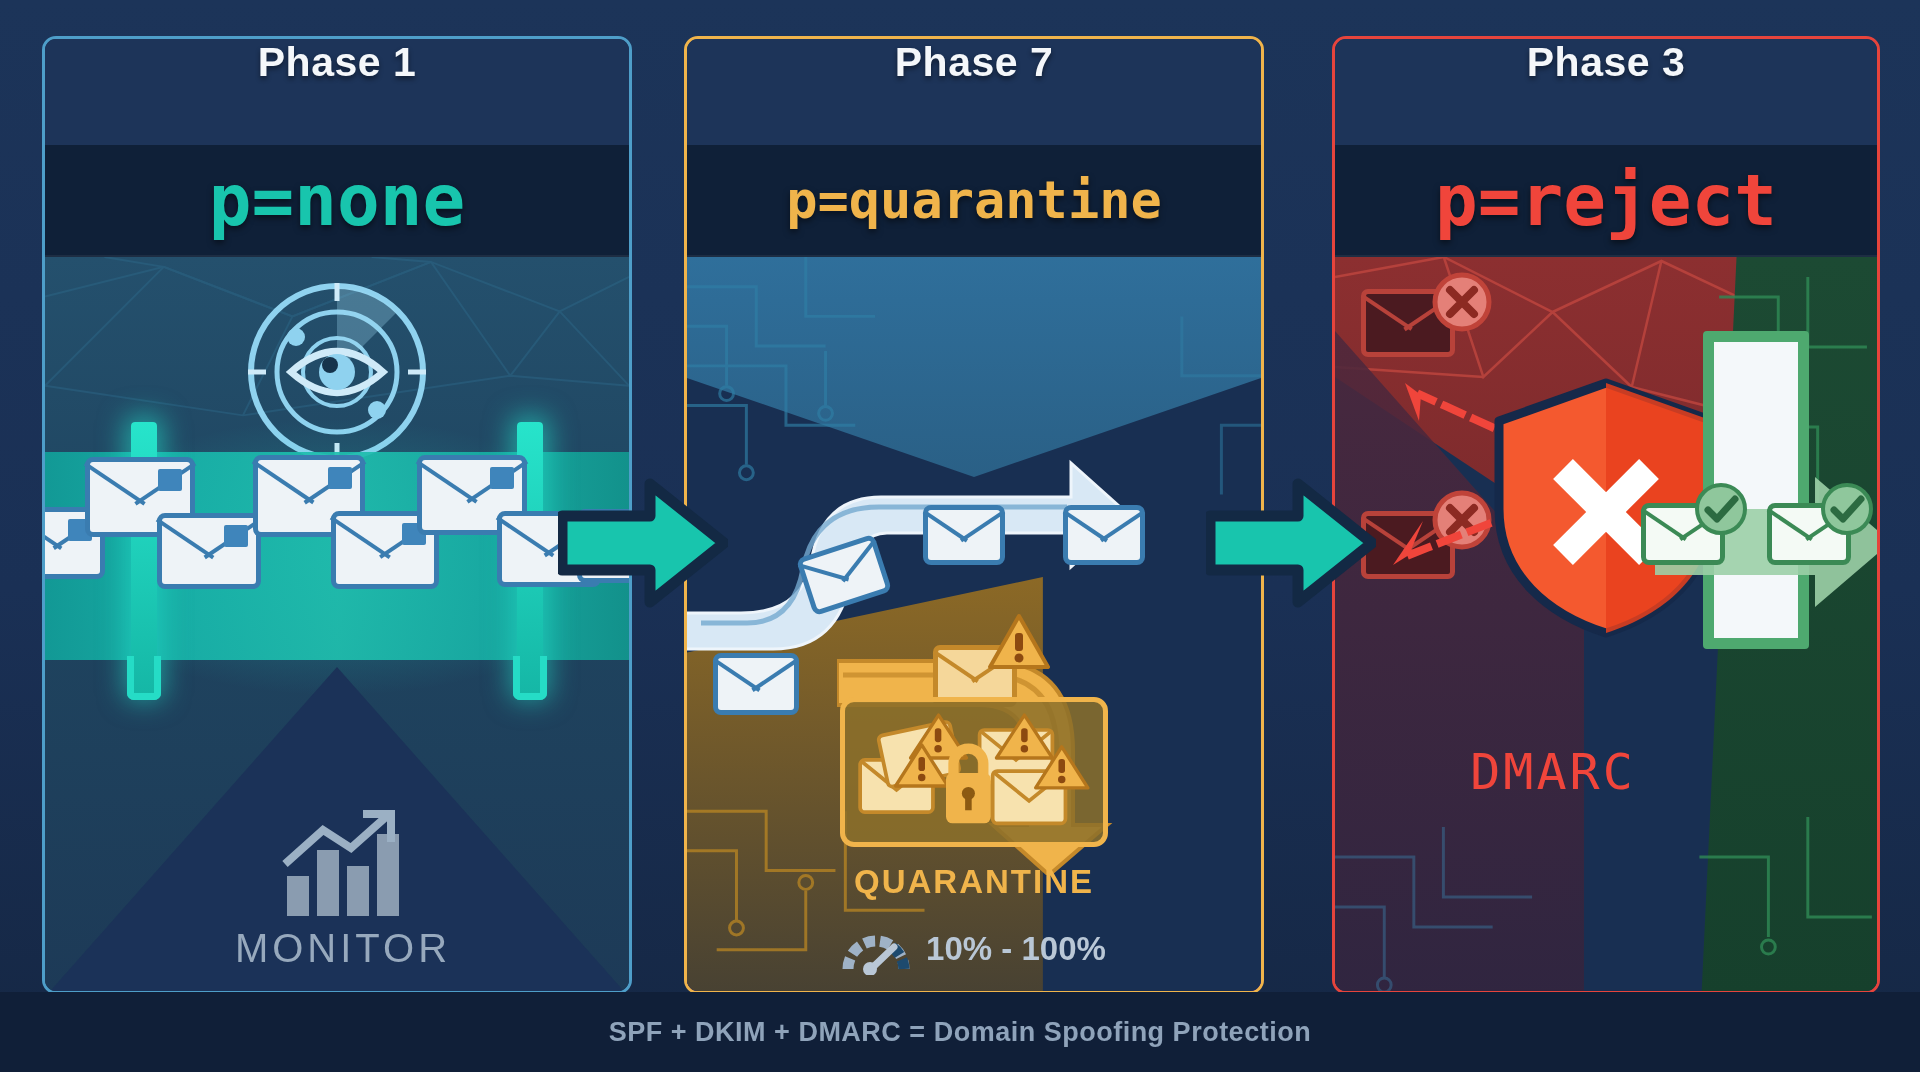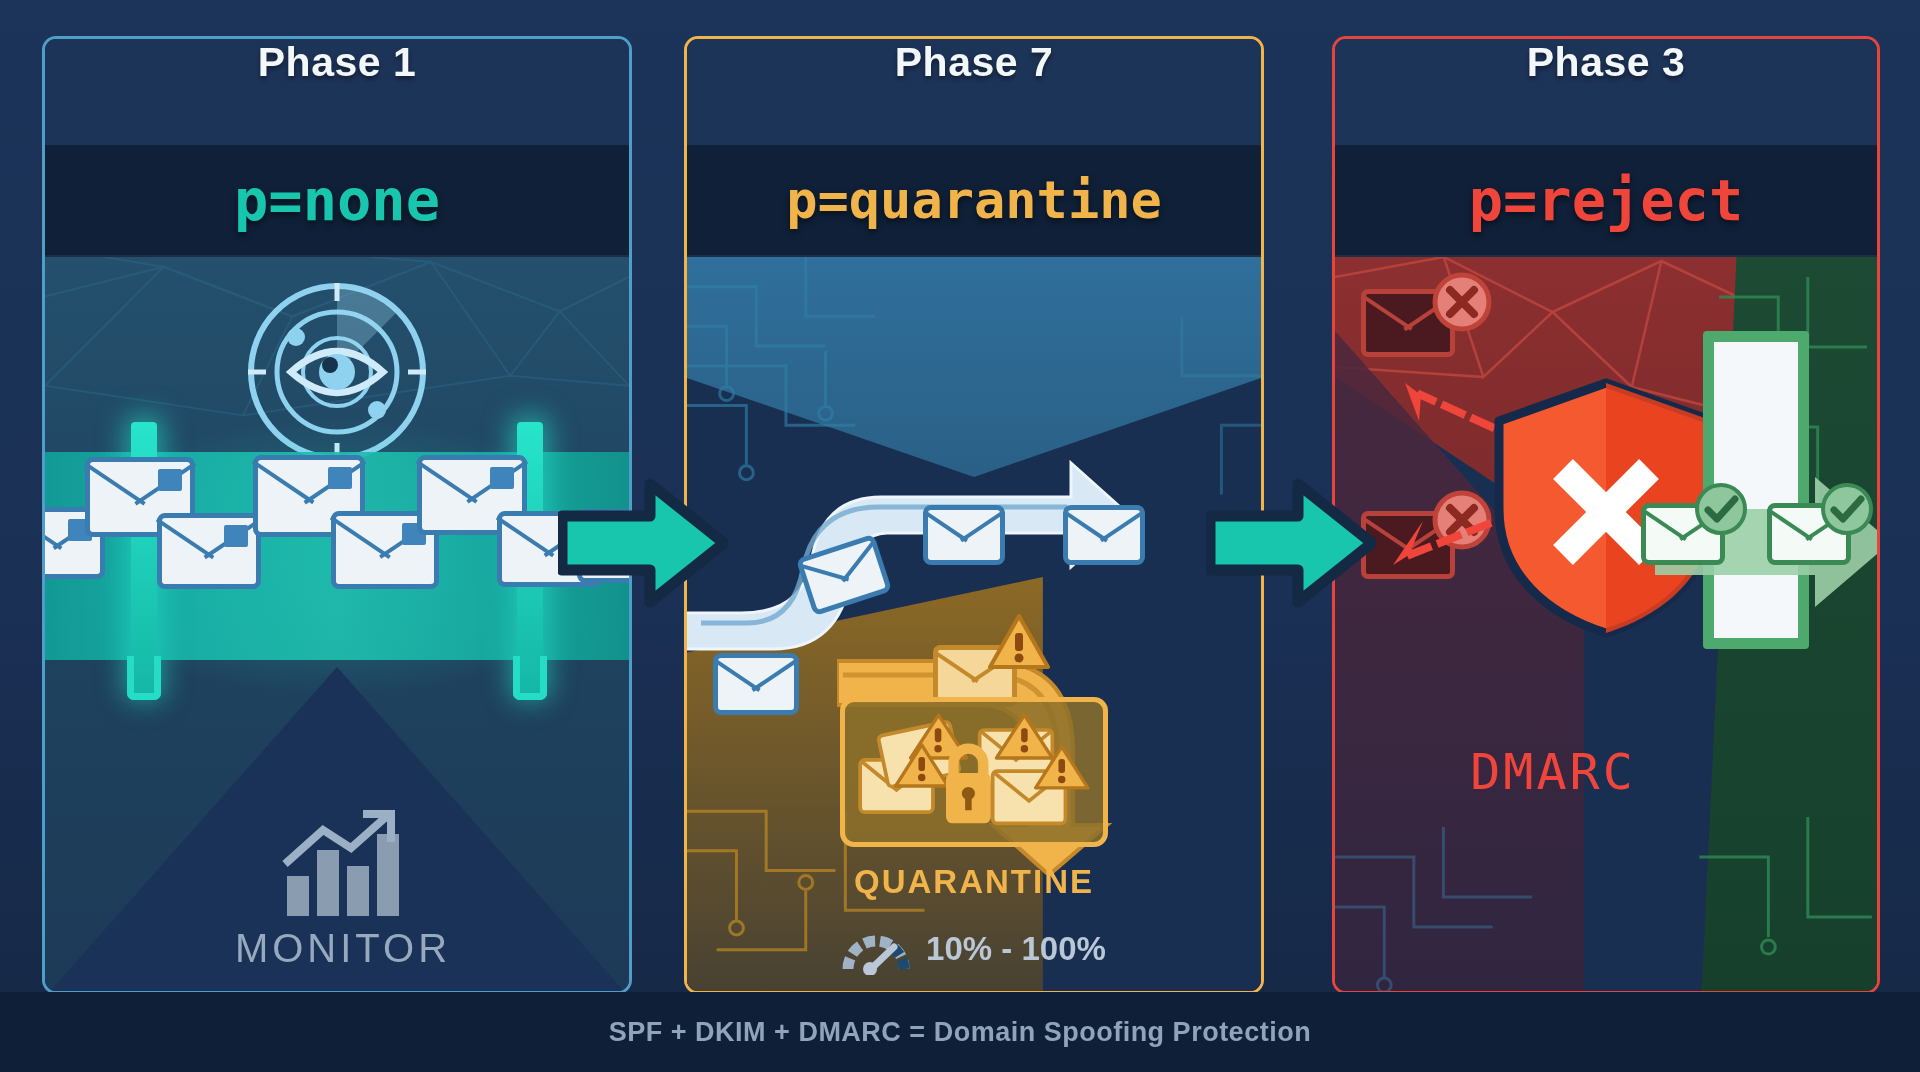--- a/index.html
+++ b/index.html
@@ -40,21 +40,21 @@
   .policy-bar {
     position: relative;
     height: 112px;
     background: #0f2038;
     display: flex; align-items: center; justify-content: center;
     z-index: 6;
     border-bottom: 2px solid rgba(255,255,255,.06);
   }
   .policy-text {
     font-family: "DejaVu Sans Mono", monospace;
-    font-size: 57px; font-weight: bold;
+    font-size: 71px; font-weight: bold;
     text-shadow: 0 3px 6px rgba(0,0,0,.5);
   }
   .panel-body {
     position: relative;
     height: calc(958px - 106px - 112px);
     overflow: hidden;
   }
 
   
   #panel1 { left: 42px; width: 590px; border-color: #4e9ec9; }

